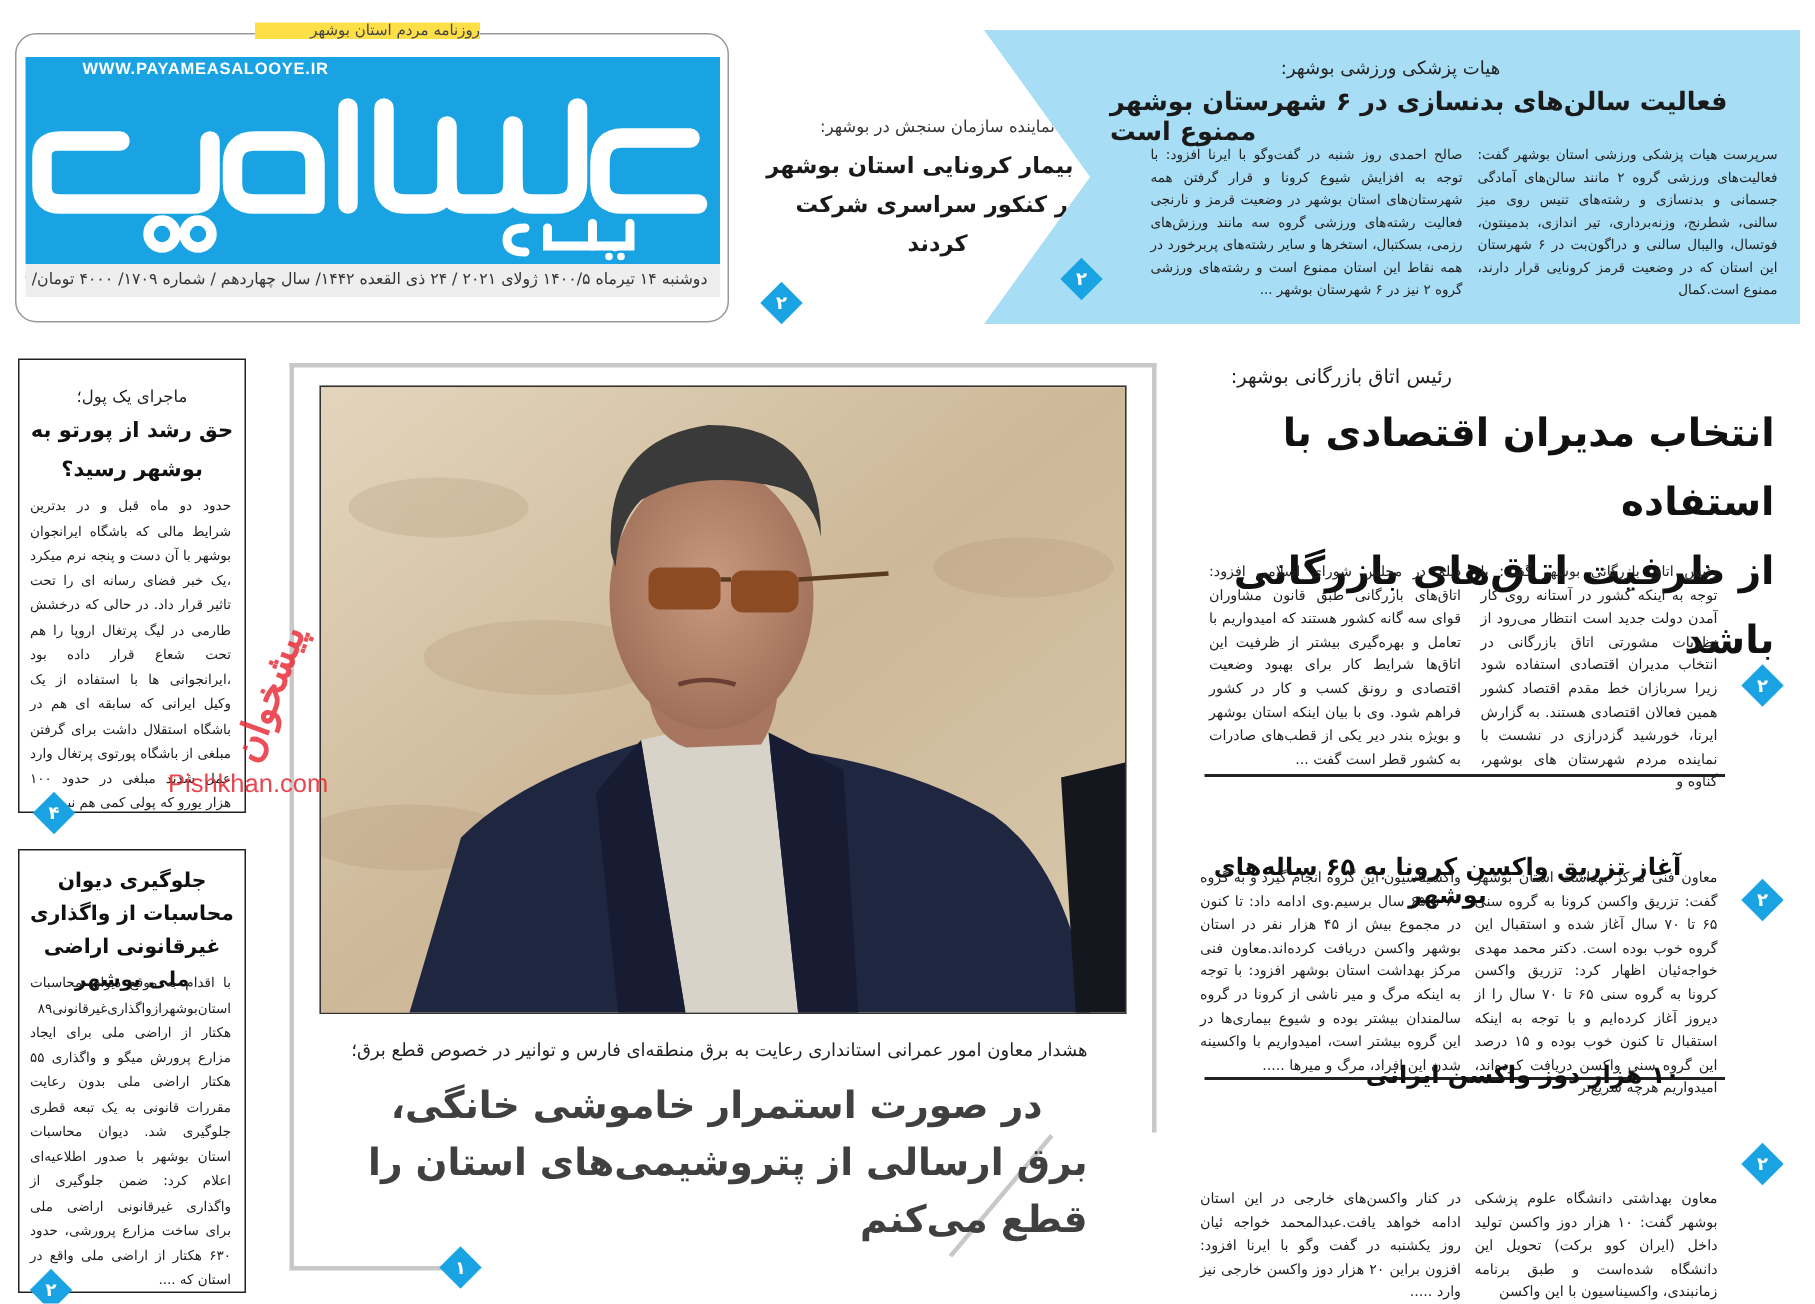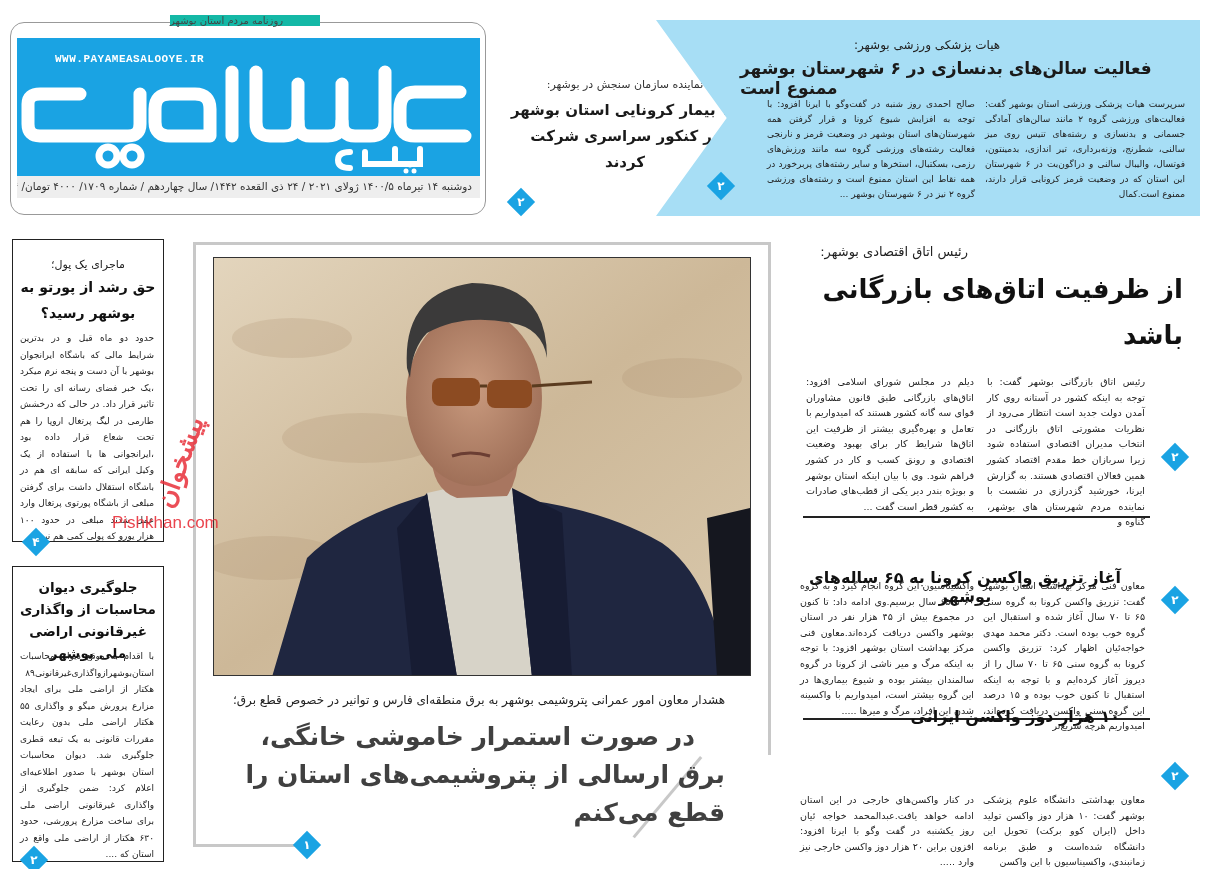--- a/index.html
+++ b/index.html
@@ -2,24 +2,24 @@
 <html><head>
 <meta charset="utf-8">
 <style>
   * { box-sizing: border-box; margin: 0; padding: 0; }
   html, body { width: 1210px; height: 869px; overflow: hidden; background: #ffffff; }
   body { position: relative; font-family: "DejaVu Sans", sans-serif; color: #222; direction: rtl; }
 
   .abs { position: absolute; }
 
   
-  .masthead-tagline { left: 170px; top: 15px; width: 150px; text-align: left; font-size: 10px; color: #444; background: #14b8a6; z-index: 2; letter-spacing: 1px; }
+  .masthead-tagline { left: 170px; top: 15px; width: 150px; text-align: right; font-size: 10px; color: #444; background: #fde047; z-index: 2; letter-spacing: 1px; }
   .masthead-frame { left: 10px; top: 22px; width: 476px; height: 193px; border: 1px solid #999; border-radius: 14px; }
   .masthead-blue { left: 17px; top: 38px; width: 463px; height: 138px; background: #1aa3e3; overflow: hidden; }
-  .masthead-url { left: 55px; top: 53px; font-family: Liberation Mono, monospace; font-weight: bold; font-size: 11px; color: #ffffff; direction: ltr; letter-spacing: 0.5px; }
+  .masthead-url { left: 55px; top: 40px; font-family: Liberation Sans, sans-serif; font-weight: bold; font-size: 11px; color: #ffffff; direction: ltr; letter-spacing: 0.5px; }
   .masthead-logo { left: 20px; top: 64px; width: 455px; height: 110px; }
   .masthead-dateline { left: 17px; top: 176px; width: 463px; height: 22px; background: #eeeeee; font-size: 10.5px; color: #333; text-align: right; padding: 4px 8px 0 8px; white-space: nowrap; overflow: hidden; }
 
   
   .diamond { position: absolute; width: 28px; height: 28px; }
   .diamond::before { content: ""; position: absolute; left: 4px; top: 4px; width: 20px; height: 20px; background: #1aa3e3; transform: rotate(45deg); }
   .diamond span { position: relative; display: block; width: 28px; line-height: 28px; text-align: center; color: #fff; font-weight: bold; font-size: 12px; z-index: 1; }
 
   
   .blue-panel { left: 656px; top: 20px; width: 544px; height: 196px; background: #a7def5;
@@ -148,31 +148,32 @@
 
     <rect x="220" y="120" width="48" height="28" rx="8" fill="#8c4b22"></rect>
     <rect x="275" y="122" width="45" height="28" rx="8" fill="#8c4b22"></rect>
     <path d="M268 128 L275 128" stroke="#5a3b1f" stroke-width="3"></path>
     <path d="M320 128 L380 124" stroke="#5a3b1f" stroke-width="3"></path>
 
     <path d="M240 198 Q258 192 278 198" stroke="#6b3e33" stroke-width="3" fill="none"></path>
   </svg>
 </div>
 
-<div class="abs main-kicker">هشدار معاون امور عمرانی پتروشیمی بوشهر به برق منطقه‌ای فارس و توانیر در خصوص قطع برق؛</div>
+<div class="abs main-kicker">هشدار معاون امور عمرانی استانداری رعایت به برق منطقه‌ای فارس و توانیر در خصوص قطع برق؛</div>
 <div class="abs main-title">
   <div style="padding-right:30px;">در صورت استمرار خاموشی خانگی،</div>
   <div>برق ارسالی از پتروشیمی‌های استان را قطع می‌کنم</div>
 </div>
 <div class="diamond" style="left:293px; top:831px;">
   <span>۱</span>
 </div>
 
-<div class="abs rc-kicker" style="padding-right:215px;">رئیس اتاق اقتصادی بوشهر:</div>
+<div class="abs rc-kicker" style="padding-right:215px;">رئیس اتاق بازرگانی بوشهر:</div>
 <div class="abs rc-title">
+  <div>انتخاب مدیران اقتصادی با استفاده</div>
   <div>از ظرفیت اتاق‌های بازرگانی باشد</div>
 </div>
 <div class="abs rc-col" style="left:987px; top:374px; width:158px;">رئیس اتاق بازرگانی بوشهر گفت: با توجه به اینکه کشور در آستانه روی کار آمدن دولت جدید است انتظار می‌رود از نظریات مشورتی اتاق بازرگانی در انتخاب مدیران اقتصادی استفاده شود زیرا سربازان خط مقدم اقتصاد کشور همین فعالان اقتصادی هستند. به گزارش ایرنا، خورشید گزدرازی در نشست با نماینده مردم شهرستان های بوشهر، گناوه و</div>
 <div class="abs rc-col" style="left:806px; top:374px; width:168px;">دیلم در مجلس شورای اسلامی افزود: اتاق‌های بازرگانی طبق قانون مشاوران قوای سه گانه کشور هستند که امیدواریم با تعامل و بهره‌گیری بیشتر از ظرفیت این اتاق‌ها شرایط کار برای بهبود وضعیت اقتصادی و رونق کسب و کار در کشور فراهم شود. وی با بیان اینکه استان بوشهر و بویژه بندر دیر یکی از قطب‌های صادرات به کشور قطر است گفت ...</div>
 <div class="diamond" style="left:1161px; top:443px;">
   <span>۲</span>
 </div>
 <div class="abs rule" style="left:803px; top:516px; width:347px;"></div>
 
 <div class="abs rc-title2" style="left:800px; top:540px; width:330px; text-align:center;margin-top:28px;">آغاز تزریق واکسن کرونا به ۶۵ ساله‌های بوشهر</div>

